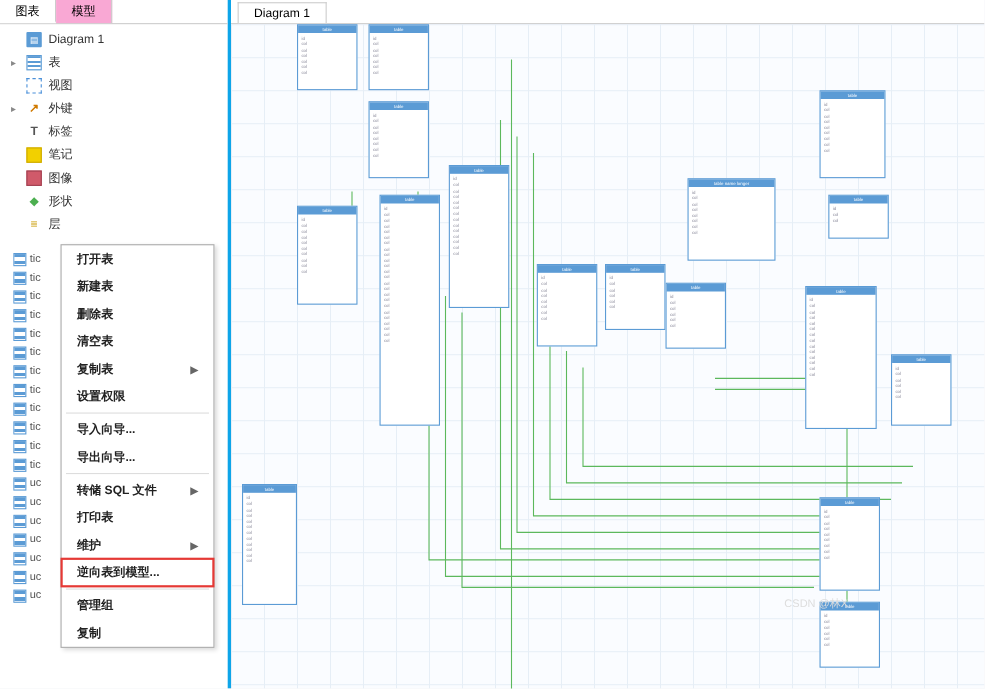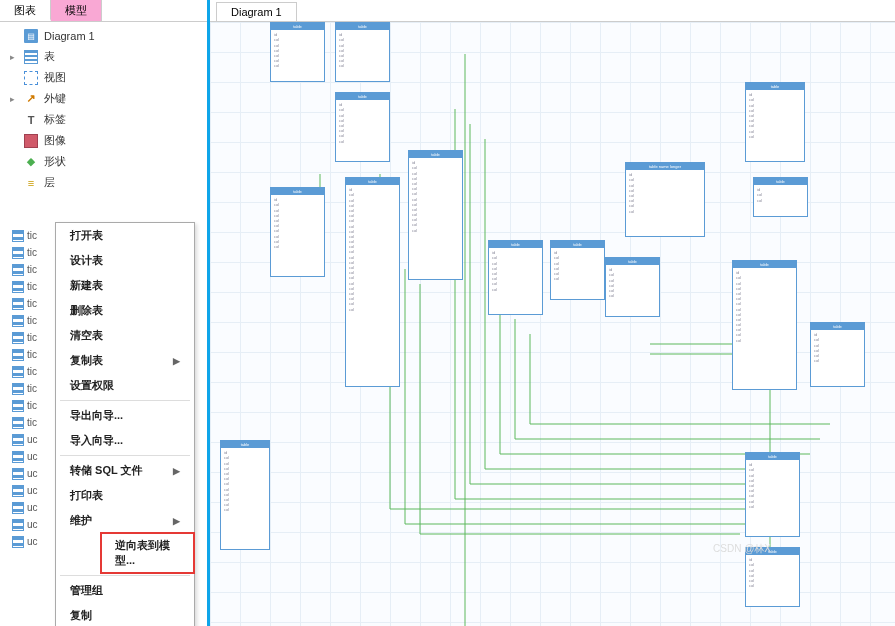--- a/index.html
+++ b/index.html
@@ -27,21 +27,21 @@
 
 .table-list { position: absolute; left: 12px; top: 227px; width: 42px; }
 .table-list .row { display: flex; align-items: center; gap: 3px; height: 17px; font-size: 10px; color: #555; overflow: hidden; }
 .table-list .row .mini-ic { width: 12px; height: 12px; border: 1px solid #5b9bd5; background: linear-gradient(#5b9bd5 0 3px,#fff 3px 6px,#5b9bd5 6px 9px,#fff 9px); flex-shrink: 0; }
 
 
 .context-menu { position: absolute; left: 55px; top: 222px; width: 140px; background: #fff; border: 1px solid #aaa; box-shadow: 2px 2px 4px rgba(0,0,0,0.15); z-index: 50; }
 .context-menu .mi { padding: 5px 14px; font-size: 11px; color: #222; cursor: pointer; display: flex; align-items: center; justify-content: space-between; font-weight: bold; }
 .context-menu .sep { height: 1px; background: #ddd; margin: 2px 4px; }
 .context-menu .mi .arrow { font-size: 9px; color: #666; }
-.highlight-red { outline: 2px solid #e53935; outline-offset: -1px; margin-left: 45px; }
+.highlight-red { outline: 2px solid #e53935; outline-offset: -1px; }
 
 
 .canvas-wrap { position: absolute; left: 210px; top: 0; right: 0; bottom: 0; background: #fafcff; }
 .canvas-tabs { height: 22px; border-bottom: 1px solid #ccc; background: #fff; display: flex; align-items: flex-end; padding-left: 6px; }
 .canvas-tab { padding: 3px 14px; border: 1px solid #ccc; border-bottom: none; font-size: 11px; background: #fff; }
 .canvas { position: absolute; top: 22px; left: 0; right: 0; bottom: 0;
   background-image: linear-gradient(#e6eef6 1px, transparent 1px), linear-gradient(90deg, #e6eef6 1px, transparent 1px);
   background-size: 30px 30px;
 }
 
@@ -86,20 +86,25 @@
           <span class="tree-icon ic-fk">↗</span>
           <span>外键</span>
         </div>
         <div class="tree-item">
           <span class="expander"></span>
           <span class="tree-icon ic-label">T</span>
           <span>标签</span>
         </div>
         <div class="tree-item">
           <span class="expander"></span>
+          <span class="tree-icon ic-note"></span>
+          <span>笔记</span>
+        </div>
+        <div class="tree-item">
+          <span class="expander"></span>
           <span class="tree-icon ic-image"></span>
           <span>图像</span>
         </div>
         <div class="tree-item">
           <span class="expander"></span>
           <span class="tree-icon ic-shape">◆</span>
           <span>形状</span>
         </div>
         <div class="tree-item">
           <span class="expander"></span>
@@ -192,44 +197,41 @@
       </div>
     </div>
 
 </div>
 
 <div class="context-menu">
   <div class="mi">
       <span>打开表</span>
     </div>
   <div class="mi">
-      <span>设计表</span>
-    </div>
-  <div class="mi">
       <span>新建表</span>
     </div>
   <div class="mi">
       <span>删除表</span>
     </div>
   <div class="mi">
       <span>清空表</span>
     </div>
   <div class="mi">
       <span>复制表</span>
       <span class="arrow">▶</span>
     </div>
   <div class="mi">
       <span>设置权限</span>
     </div>
   <div class="sep"></div>
   <div class="mi">
+      <span>导入向导...</span>
+    </div>
+  <div class="mi">
       <span>导出向导...</span>
-    </div>
-  <div class="mi">
-      <span>导入向导...</span>
     </div>
   <div class="sep"></div>
   <div class="mi">
       <span>转储 SQL 文件</span>
       <span class="arrow">▶</span>
     </div>
   <div class="mi">
       <span>打印表</span>
     </div>
   <div class="mi">

